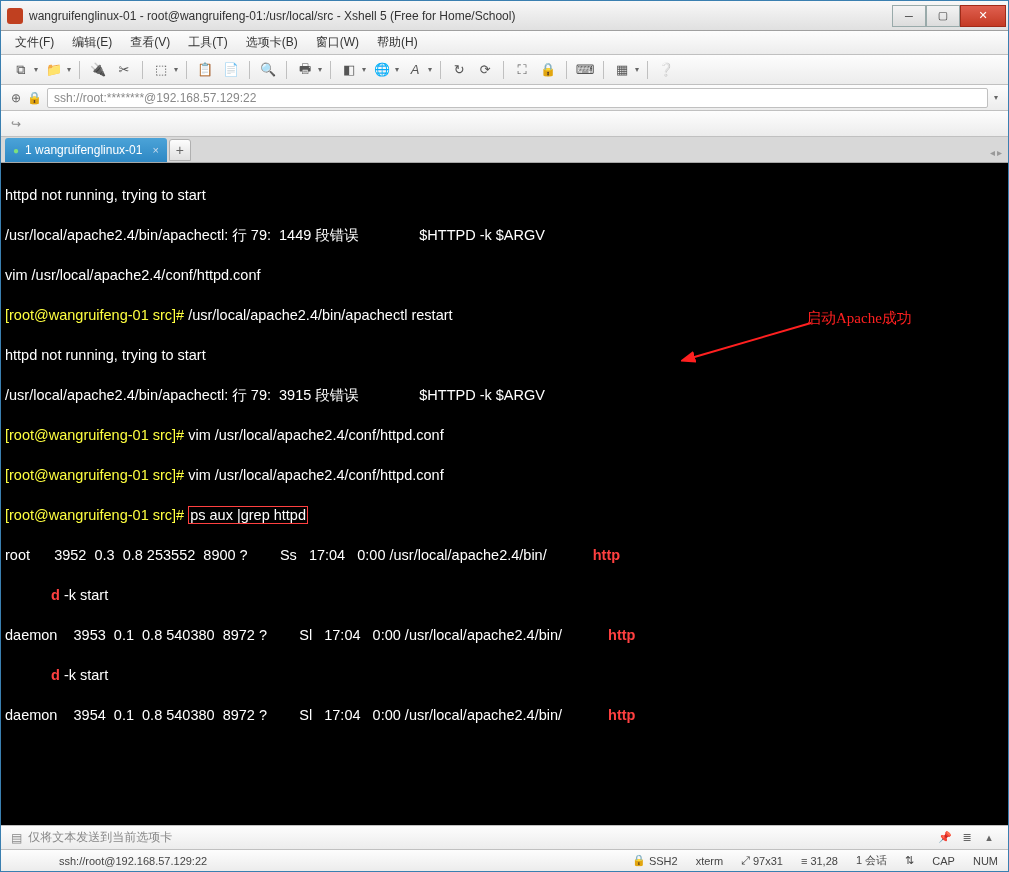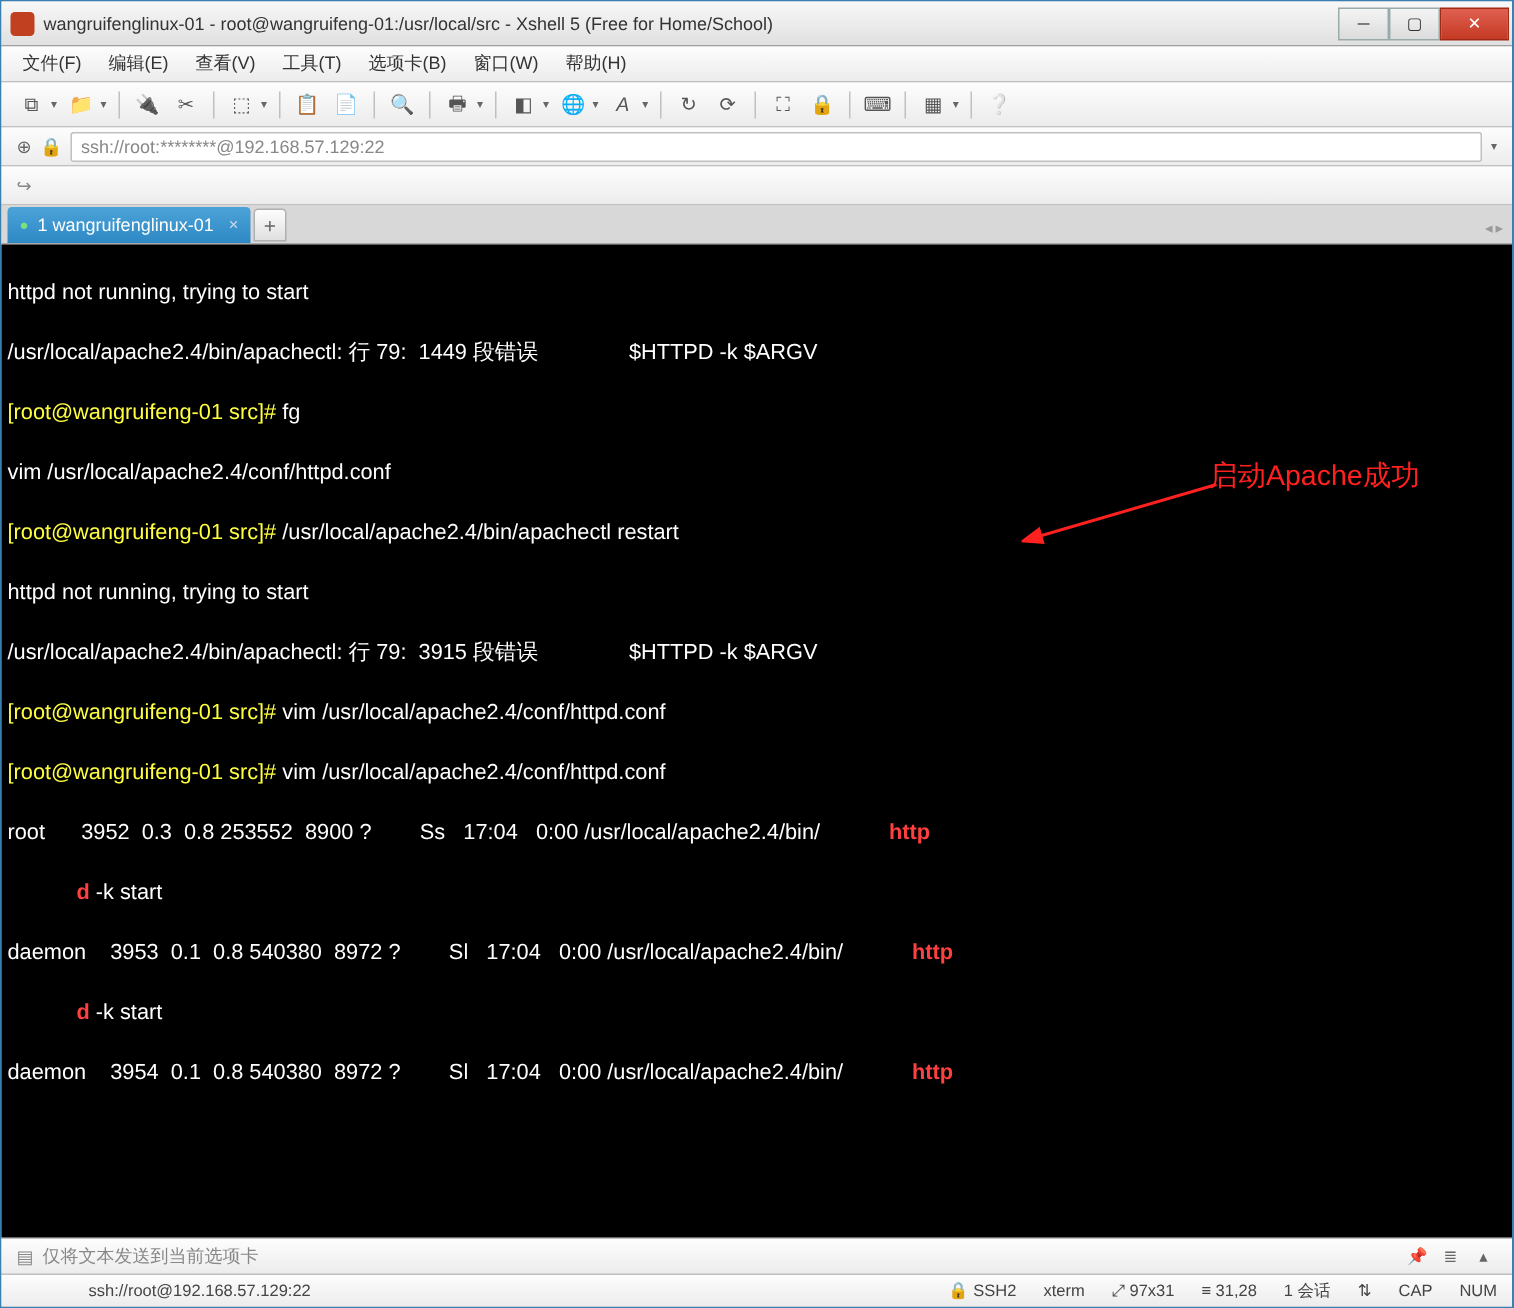--- a/index.html
+++ b/index.html
@@ -35,21 +35,21 @@
 .tab .close-x { color: #cde; font-size: 11px; margin-left: 4px; }
 .tab-add { width: 22px; height: 22px; background: linear-gradient(#fdfdfd,#e0e0e0); border: 1px solid #b0b0b0; border-radius: 3px 3px 0 0; display: flex; align-items: center; justify-content: center; font-size: 14px; color: #666; margin-bottom: 1px; }
 .tab-nav { position: absolute; right: 6px; bottom: 4px; font-size: 10px; color: #999; display: flex; gap: 2px; }
 
 .terminal { flex: 1; background: #000; color: #fff; font-family: "Consolas","Courier New",monospace; font-size: 14.5px; line-height: 20px; padding: 2px 4px; white-space: pre; overflow: hidden; position: relative; }
 .terminal .ln { white-space: pre; }
 .c-y { color: #ffff40; }
 .c-r { color: #ff4040; font-weight: bold; padding-left: 46px; }
 .boxed { border: 1px solid #ff4040; padding: 0 1px; }
 
-.annotation { position: absolute; color: #ff2020; font-family: Liberation Sans, sans-serif; font-size: 19px; pointer-events: none; }
+.annotation { position: absolute; color: #ff2020; font-family: Liberation Serif, serif; font-size: 15px; pointer-events: none; }
 .arrow-svg { position: absolute; pointer-events: none; }
 
 .statusbar1 { height: 24px; background: linear-gradient(#fdfdfd,#ececec); border-top: 1px solid #c0c0c0; display: flex; align-items: center; padding: 0 10px; font-size: 12px; color: #888; gap: 6px; }
 .statusbar1 .right-icons { margin-left: auto; display: flex; gap: 4px; }
 .statusbar1 .si { width: 18px; height: 16px; display: flex; align-items: center; justify-content: center; color: #666; font-size: 11px; }
 
 .statusbar2 { height: 22px; background: linear-gradient(#fdfdfd,#ececec); border-top: 1px solid #c0c0c0; display: flex; align-items: center; padding: 0 10px; font-size: 11px; color: #444; gap: 18px; }
 .statusbar2 .s-left { flex: 1; margin-left: 48px; }
 .statusbar2 .s-item { display: flex; align-items: center; gap: 3px; }
 </style>
@@ -141,27 +141,27 @@
     <div class="tab-add">+</div>
     <div class="tab-nav">
       <span>◂</span>
       <span>▸</span>
     </div>
   </div>
 
   <div class="terminal">
 <div class="ln">httpd not running, trying to start</div>
 <div class="ln">/usr/local/apache2.4/bin/apachectl: 行 79:  1449 段错误               $HTTPD -k $ARGV</div>
-<div class="ln"><span class="c-y">[root@wangruifeng-01 src]# </span><span>fg</span></div>
 <div class="ln">vim /usr/local/apache2.4/conf/httpd.conf</div>
 <div class="ln"><span class="c-y">[root@wangruifeng-01 src]# </span><span>/usr/local/apache2.4/bin/apachectl restart</span></div>
 <div class="ln">httpd not running, trying to start</div>
 <div class="ln">/usr/local/apache2.4/bin/apachectl: 行 79:  3915 段错误               $HTTPD -k $ARGV</div>
 <div class="ln"><span class="c-y">[root@wangruifeng-01 src]# </span><span>vim /usr/local/apache2.4/conf/httpd.conf</span></div>
 <div class="ln"><span class="c-y">[root@wangruifeng-01 src]# </span><span>vim /usr/local/apache2.4/conf/httpd.conf</span></div>
+<div class="ln"><span class="c-y">[root@wangruifeng-01 src]# </span><span class="boxed">ps aux |grep httpd</span></div>
 <div class="ln"><span>root      3952  0.3  0.8 253552  8900 ?        Ss   17:04   0:00 /usr/local/apache2.4/bin/</span><span class="c-r">http</span></div>
 <div class="ln"><span class="c-r">d</span><span> -k start</span></div>
 <div class="ln"><span>daemon    3953  0.1  0.8 540380  8972 ?        Sl   17:04   0:00 /usr/local/apache2.4/bin/</span><span class="c-r">http</span></div>
 <div class="ln"><span class="c-r">d</span><span> -k start</span></div>
 <div class="ln"><span>daemon    3954  0.1  0.8 540380  8972 ?        Sl   17:04   0:00 /usr/local/apache2.4/bin/</span><span class="c-r">http</span></div>
 
 
 
 
 

